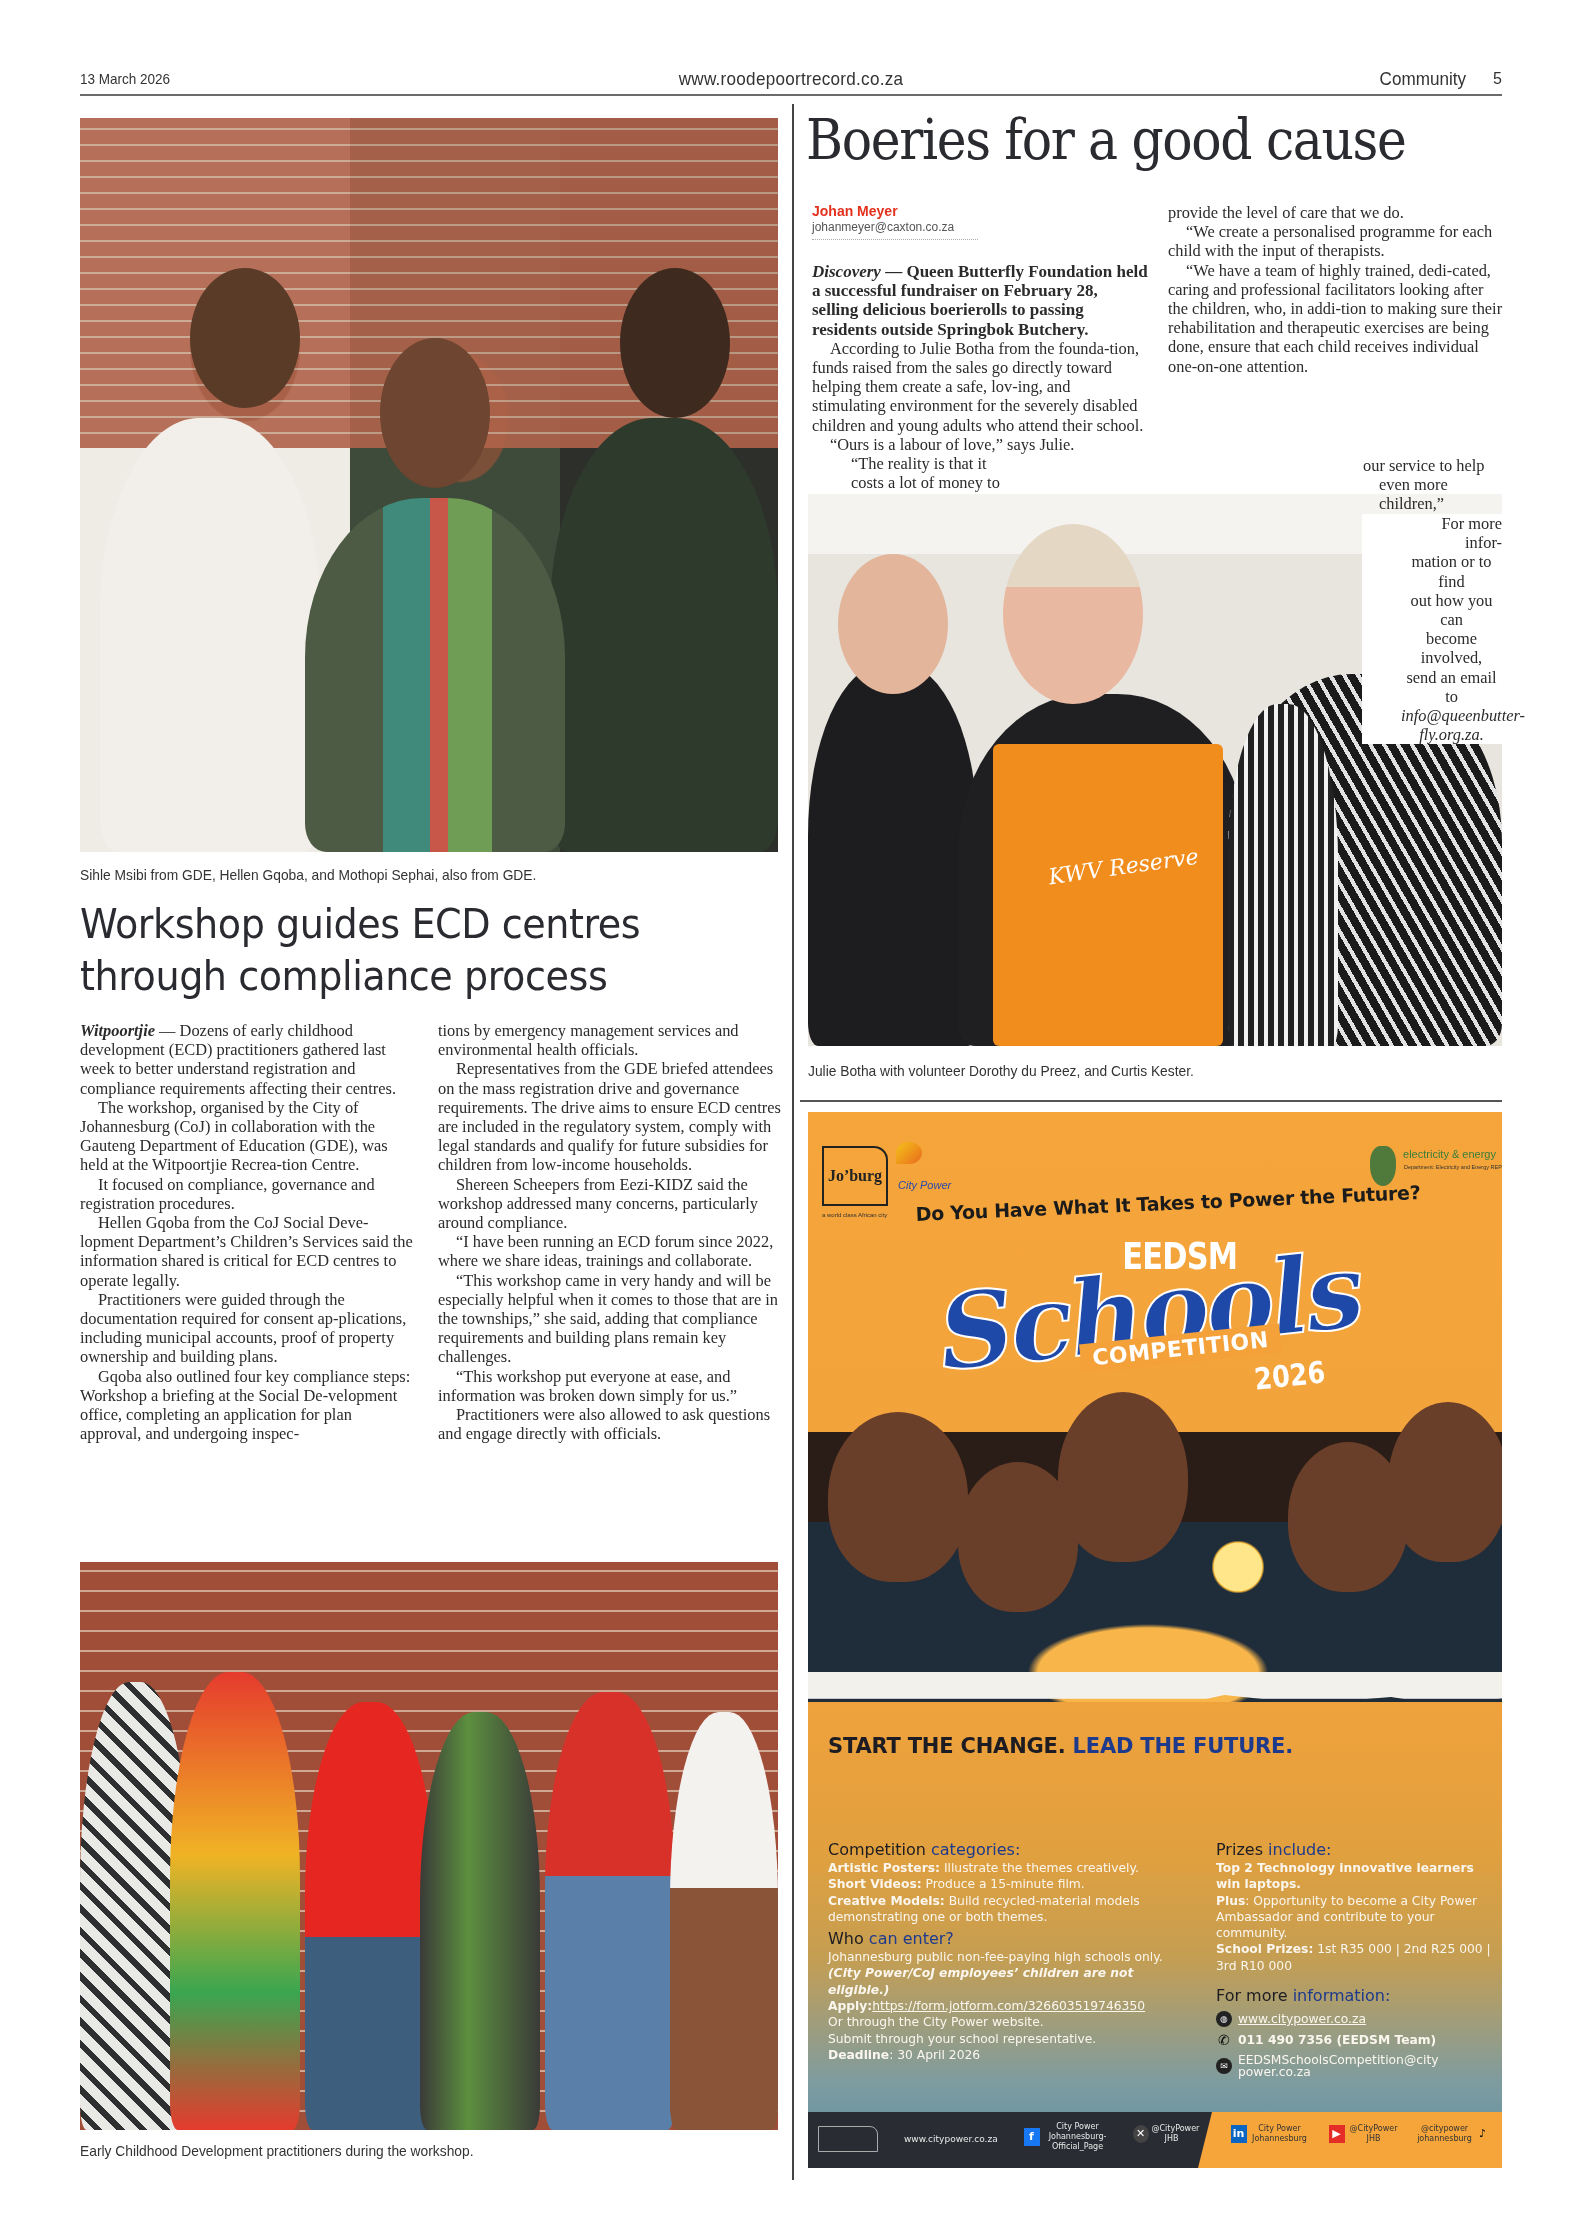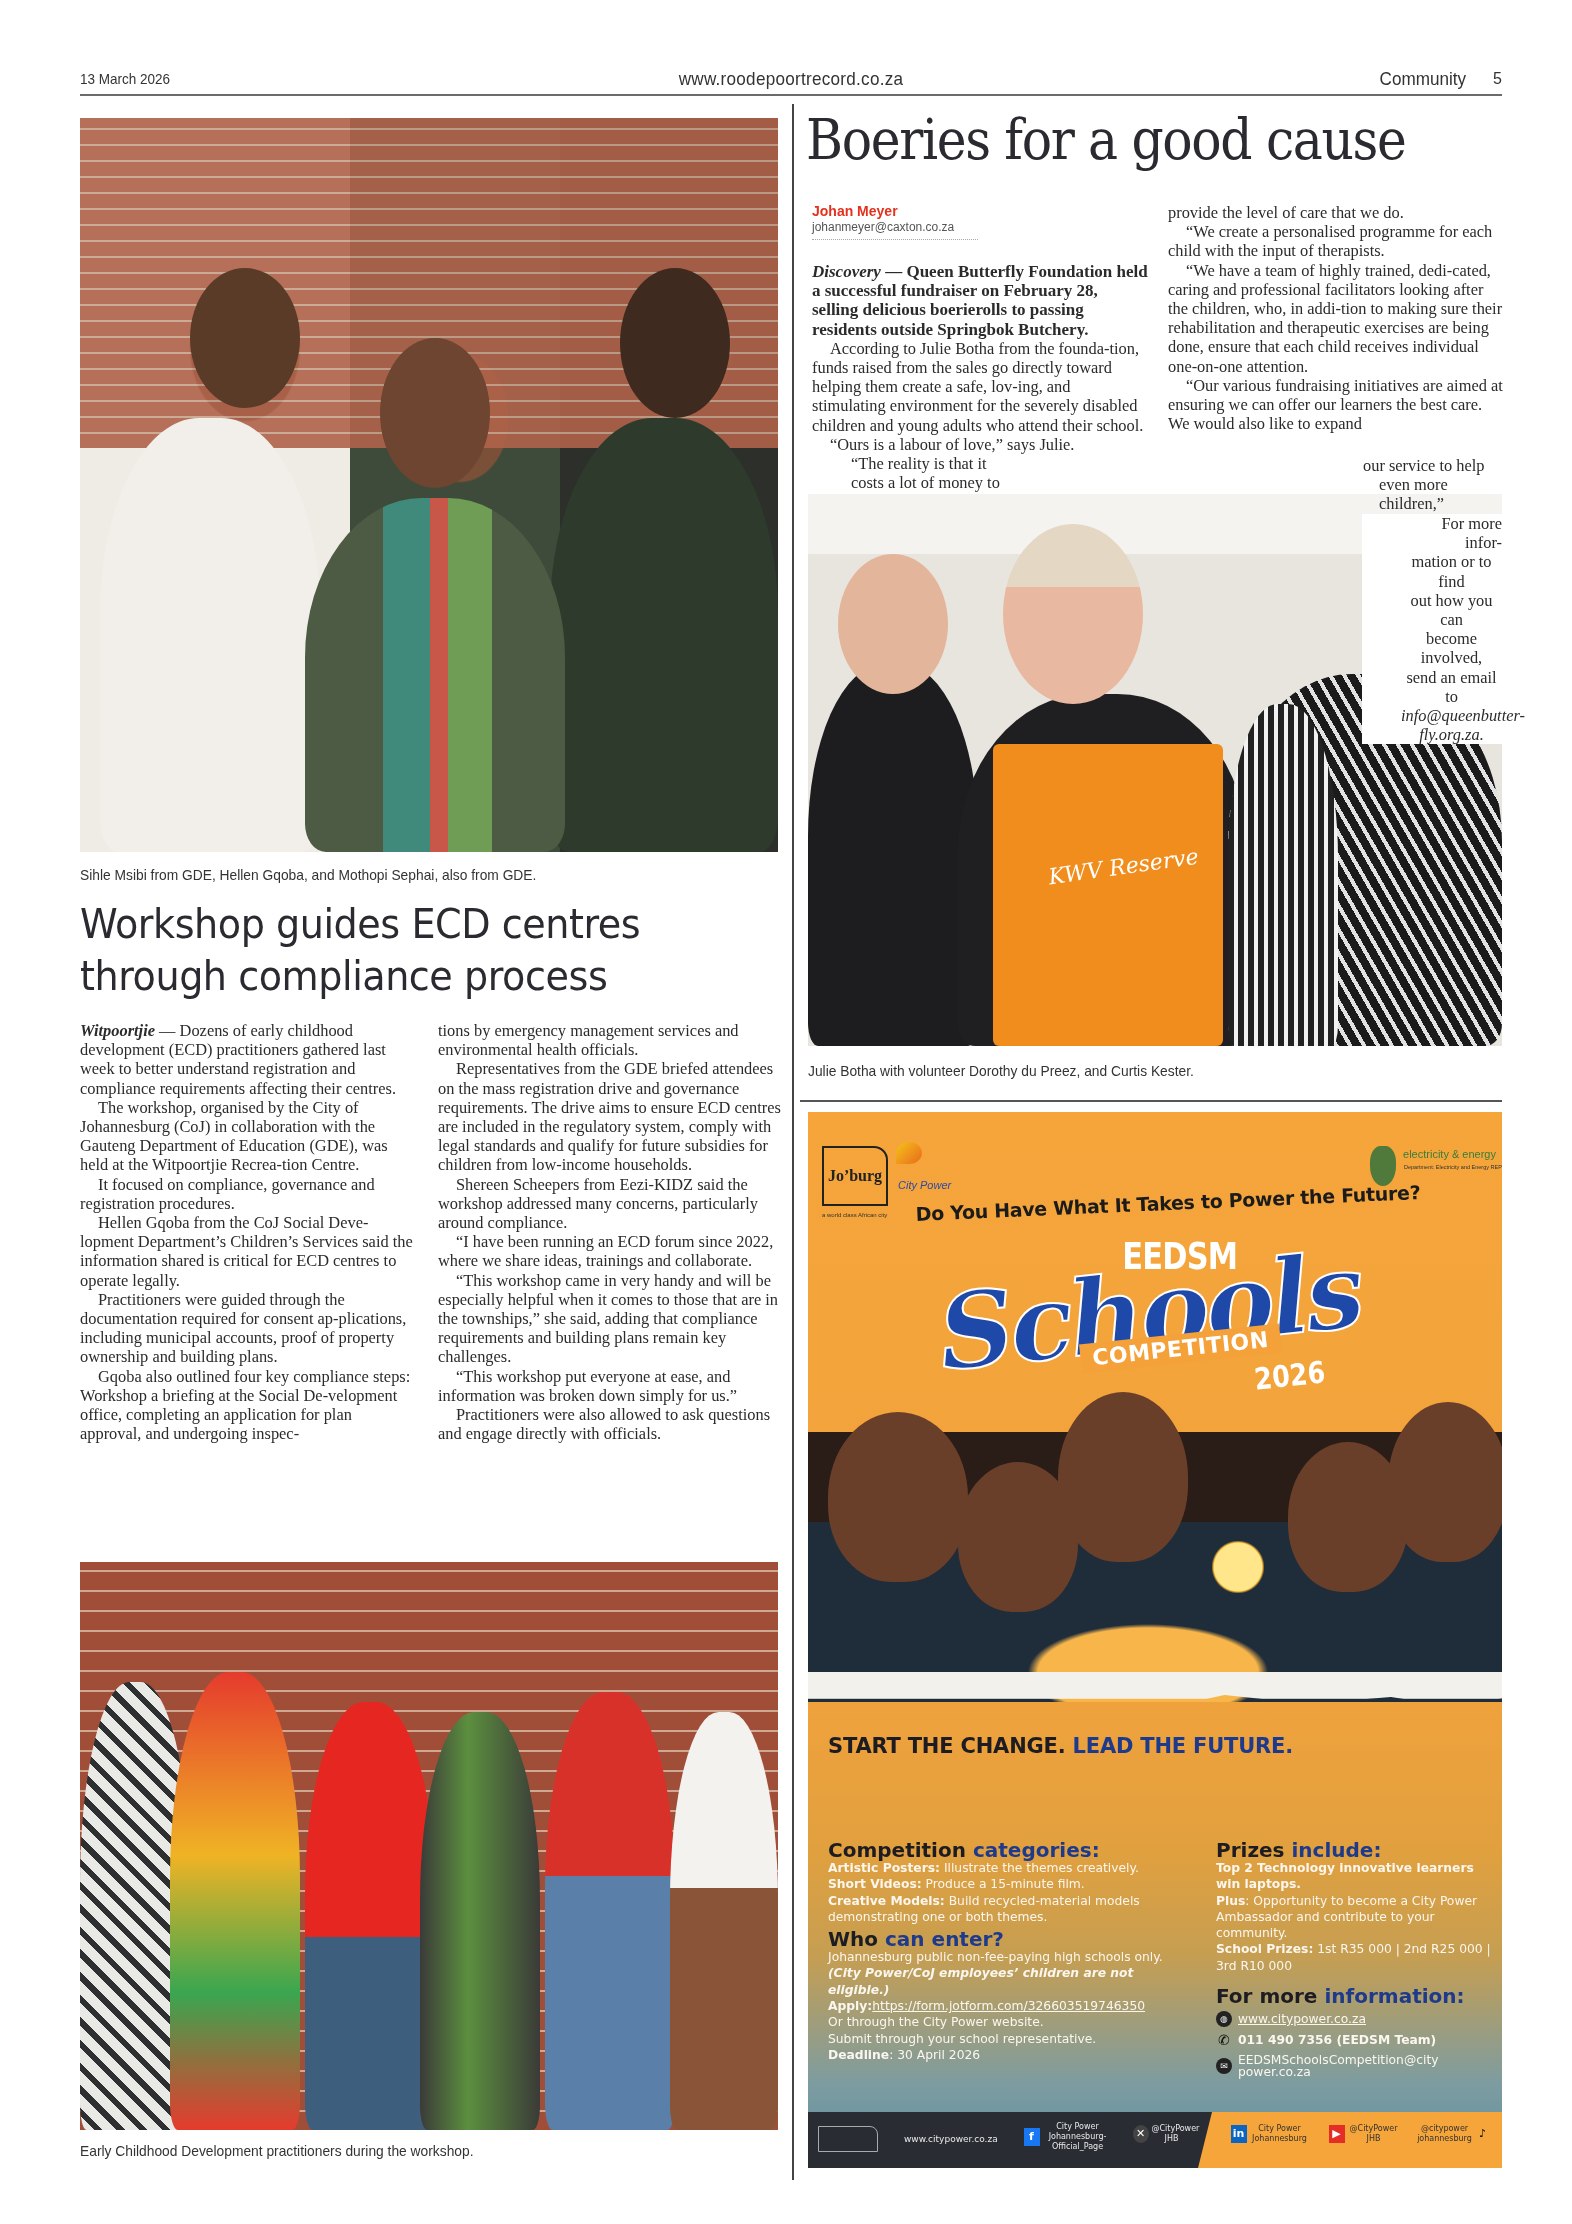--- a/index.html
+++ b/index.html
@@ -87,21 +87,21 @@
       linear-gradient(180deg, transparent 0 30px, #2a1c16 30px 120px, #1f2c3a 120px 300px);
   }
   .ad .kid { position:absolute; border-radius: 50% 50% 45% 45%; background: #6a3f2a; }
   .ad .torn { position:absolute; left:0; top: 560px; width: 694px; height: 48px;
     background: linear-gradient(180deg, #f3f1ec 0 55%, transparent 56%);
     clip-path: polygon(0 0,100% 0,100% 55%,92% 70%,84% 52%,72% 66%,60% 48%,48% 86%,36% 62%,24% 74%,12% 58%,0 68%); }
   .ad .start { position:absolute; left: 20px; top: 622px; font-family: "DejaVu Sans", sans-serif; font-weight: 700; font-size: 21px; color: #1c1c22; letter-spacing: -0.2px; }
   .ad .start .blue { color: #1d3a8c; }
   .ad .intro { position:absolute; left: 20px; top: 656px; width: 660px; font-family: "DejaVu Sans", sans-serif; font-weight: 700; font-size: 14.3px; line-height: 22px; color: #fff7ea; letter-spacing: -0.2px; }
   .ad .block { position:absolute; font-family: "DejaVu Sans", sans-serif; color: #fbf6ee; font-size: 12.3px; line-height: 16.3px; }
-  .ad .block h4 { font-size: 20px; line-height: 20px; color: #1c1c22; font-weight: 700; }
+  .ad .block h4 { font-size: 16px; line-height: 20px; color: #1c1c22; font-weight: 400; }
   .ad .block h4 .blue { color: #1d3a8c; }
   .ad .block b { font-weight: 700; }
   .ad .block .u { text-decoration: underline; }
   .ad .block .it { font-style: italic; font-weight: 700; }
   .ad .left-block { left: 20px; top: 728px; width: 370px; }
   .ad .right-block { left: 408px; top: 728px; width: 280px; }
   .ad .contact { display:flex; align-items:center; gap: 6px; margin-top: 5px; }
   .ad .contact .ic { width: 16px; height: 16px; border-radius: 50%; background: #222; color:#fff; font-size: 9px; display:flex; align-items:center; justify-content:center; flex: none; }
   .ad .contact .ic.phone { background: transparent; color: #111; font-size: 14px; }
   .ad .footer { position:absolute; left: 0; top: 1000px; width: 694px; height: 56px; background: #2a2c33; }
@@ -183,21 +183,20 @@
   <p class="noindent">
     <span class="wrap-line">“The reality is that it</span>
     <span class="wrap-line">costs a lot of money to</span>
   </p>
 </div>
 
 <div class="col" style="left:1168px; top:203px; width:336px;">
   <p class="noindent">provide the level of care that we do.</p>
   <p>“We create a personalised programme for each child with the input of therapists.</p>
   <p>“We have a team of highly trained, dedi-cated, caring and professional facilitators looking after the children, who, in addi-tion to making sure their rehabilitation and therapeutic exercises are being done, ensure that each child receives individual one-on-one attention.</p>
-  <p>“Our various fundraising initiatives are aimed at ensuring we can offer our learners the best care. We would also like to expand</p>
 </div>
 
 <div class="photo photo-2">
   <div class="p" style="left:0;top:170px;width:170px;height:382px;background:#1d1d20;"></div>
   <div class="p" style="left:30px;top:60px;width:110px;height:140px;border-radius:50%;background:#e3b59a;"></div>
   <div class="p" style="left:150px;top:200px;width:290px;height:352px;background:#1f1f22;"></div>
   <div class="p" style="left:185px;top:250px;width:230px;height:302px;border-radius:6px;background:#f08d1c;"></div>
   <div style="position:absolute;left:240px;top:360px;font-family:'DejaVu Serif',serif;font-style:italic;font-size:22px;color:#fff;transform:rotate(-8deg);">KWV Reserve</div>
   <div class="p" style="left:195px;top:30px;width:140px;height:180px;border-radius:50%;background:linear-gradient(180deg,#e4d7c4 0 35%,#e9b8a0 35%);"></div>
   <div class="p" style="left:420px;top:180px;width:274px;height:372px;background:repeating-linear-gradient(60deg,#1b1b1c 0 8px,#e2e2e2 8px 12px);"></div>

